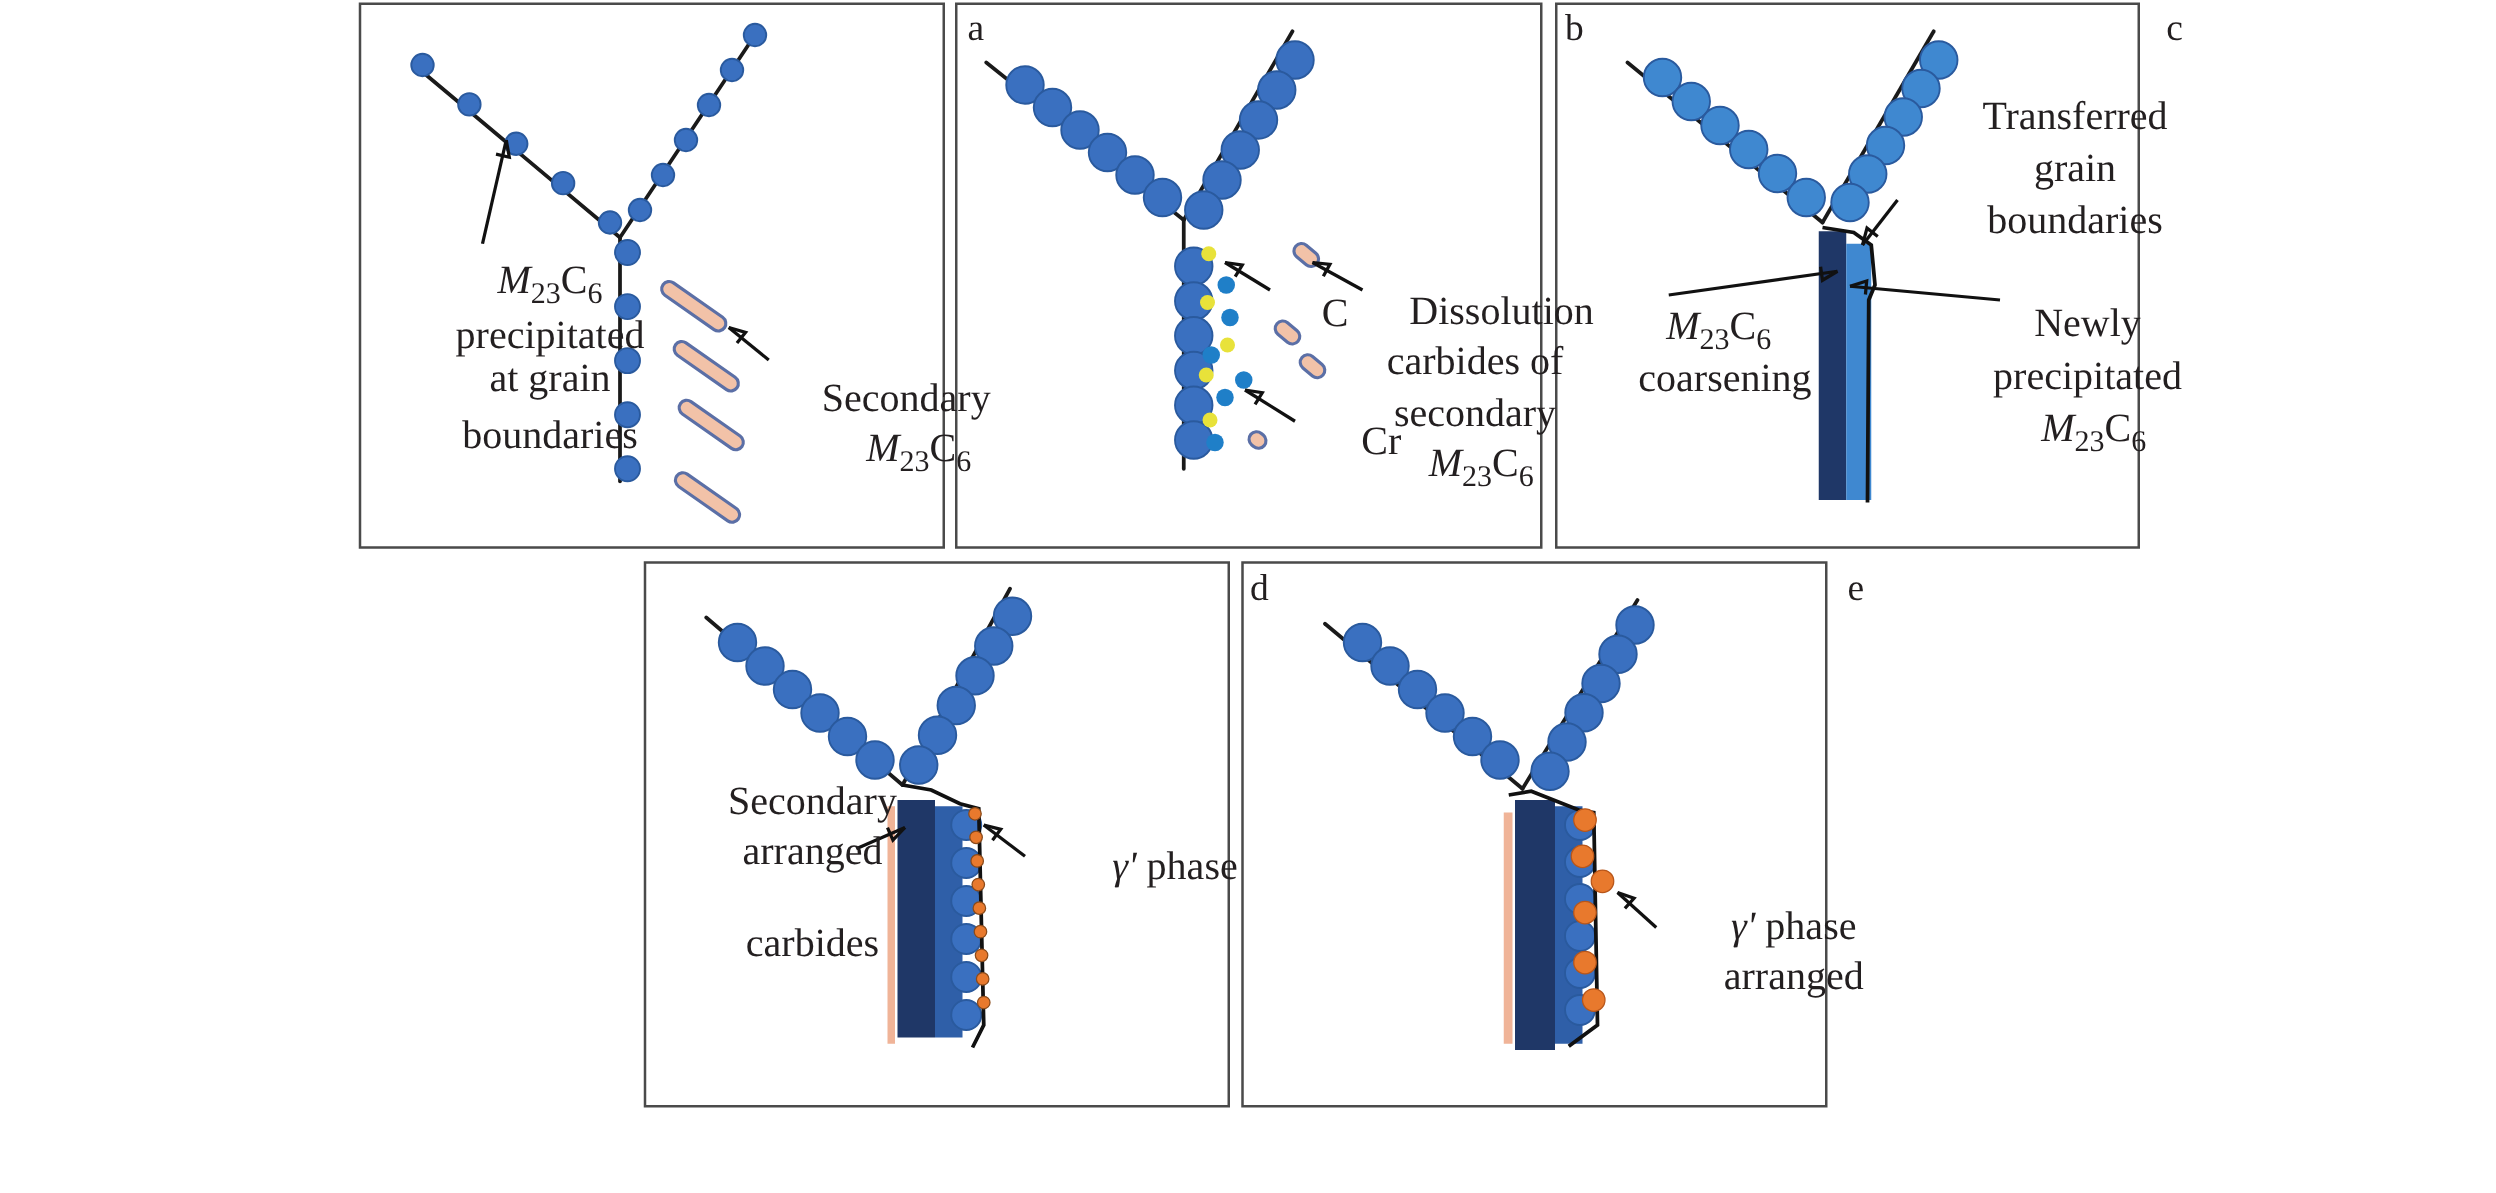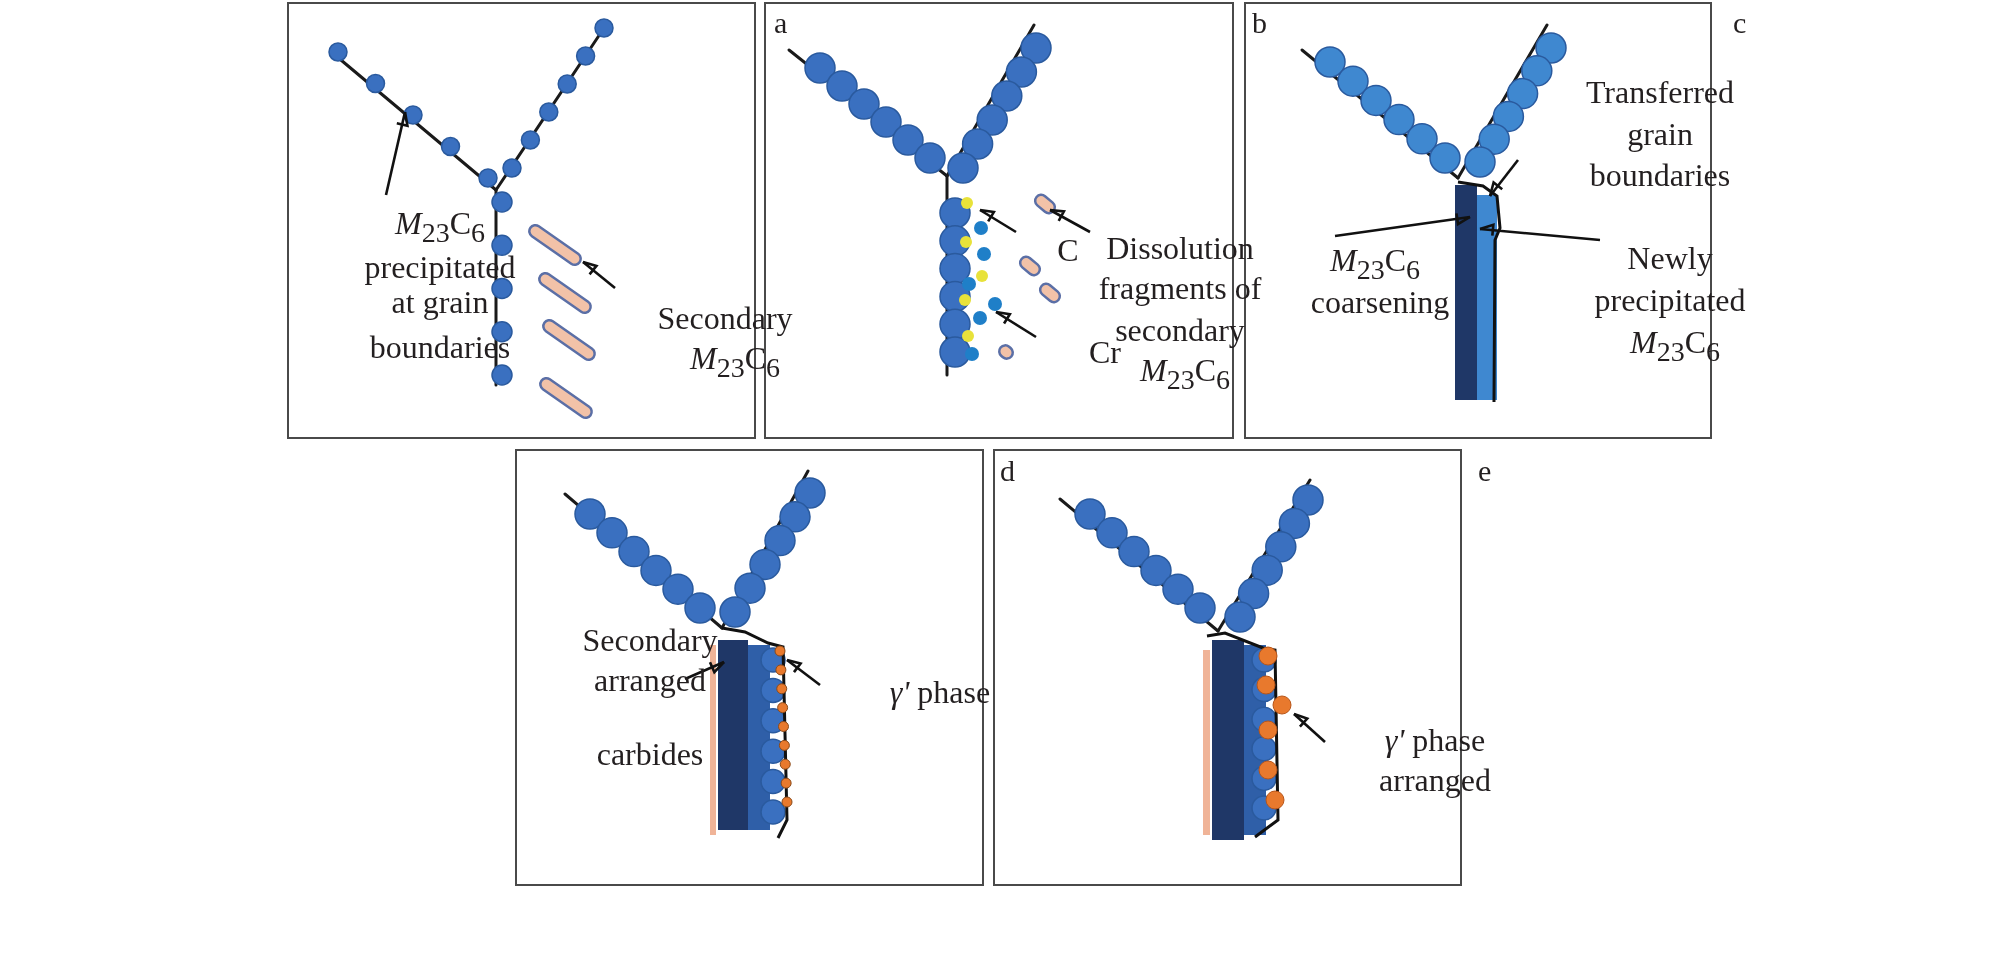--- a/index.html
+++ b/index.html
@@ -2,21 +2,21 @@
 <html><head>
 <meta charset="utf-8">
 <style>
   html, body { margin:0; padding:0; background:#ffffff; }
   body { width:1997px; height:954px; position:relative; overflow:hidden;
          font-family:"Liberation Serif", "DejaVu Serif", serif; color:#231f20; }
   .panel { position:absolute; border:2px solid #4a4a4a; background:#fff; box-sizing:border-box; }
   .plabel { position:absolute; font-size:30px; line-height:1; }
   .txt { position:absolute; font-size:32px; line-height:40px; text-align:center; white-space:nowrap; }
   .txt i { font-style:italic; }
-  .sub { font-size:28px; vertical-align:-8px; }
+  .sub { font-size:24px; vertical-align:-8px; }
   svg.fig { position:absolute; left:0; top:0; overflow:visible; }
 </style>
 </head>
 <body>
 
 <div class="panel" style="left:287px;top:2px;width:469px;height:437px;"></div>
 <div class="panel" style="left:764px;top:2px;width:470px;height:437px;"></div>
 <div class="panel" style="left:1244px;top:2px;width:468px;height:437px;"></div>
 <div class="panel" style="left:515px;top:449px;width:469px;height:437px;"></div>
 <div class="panel" style="left:993px;top:449px;width:469px;height:437px;"></div>
@@ -197,22 +197,22 @@
 <div class="txt" style="left:340px;top:247px;width:200px;">precipitated</div>
 <div class="txt" style="left:340px;top:282px;width:200px;">at grain</div>
 <div class="txt" style="left:340px;top:327px;width:200px;">boundaries</div>
 <div class="txt" style="left:640px;top:298px;width:170px;">Secondary</div>
 <div class="txt" style="left:650px;top:338px;width:170px;">
   <i>M</i><span class="sub">23</span><span>C</span><span class="sub">6</span>
 </div>
 
 <div class="txt" style="left:1048px;top:230px;width:40px;">C</div>
 <div class="txt" style="left:1080px;top:332px;width:50px;text-align:center;">Cr</div>
-<div class="txt" style="left:1085px;top:228px;width:190px;">Dissolution</div>
-<div class="txt" style="left:1085px;top:268px;width:190px;">fragments of</div>
+<div class="txt" style="left:1085px;top:228px;width:190px;text-align:right;">Dissolution</div>
+<div class="txt" style="left:1085px;top:268px;width:190px;">carbides of</div>
 <div class="txt" style="left:1085px;top:310px;width:190px;">secondary</div>
 <div class="txt" style="left:1110px;top:350px;width:150px;">
   <i>M</i><span class="sub">23</span><span>C</span><span class="sub">6</span>
 </div>
 
 <div class="txt" style="left:1560px;top:72px;width:200px;">Transferred</div>
 <div class="txt" style="left:1560px;top:114px;width:200px;">grain</div>
 <div class="txt" style="left:1560px;top:155px;width:200px;">boundaries</div>
 <div class="txt" style="left:1300px;top:240px;width:150px;">
   <i>M</i><span class="sub">23</span><span>C</span><span class="sub">6</span>

